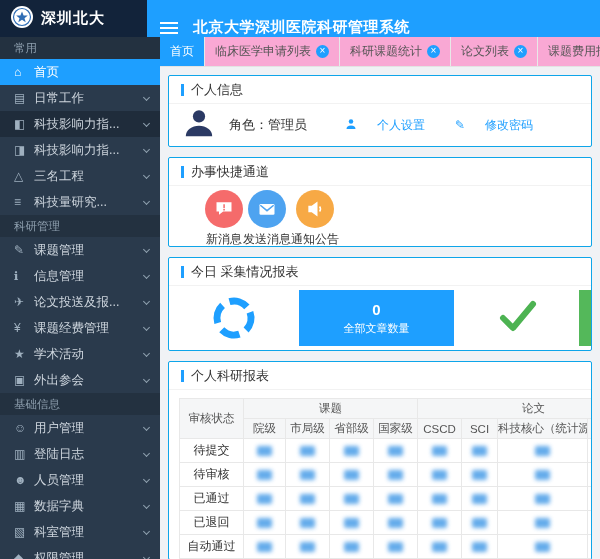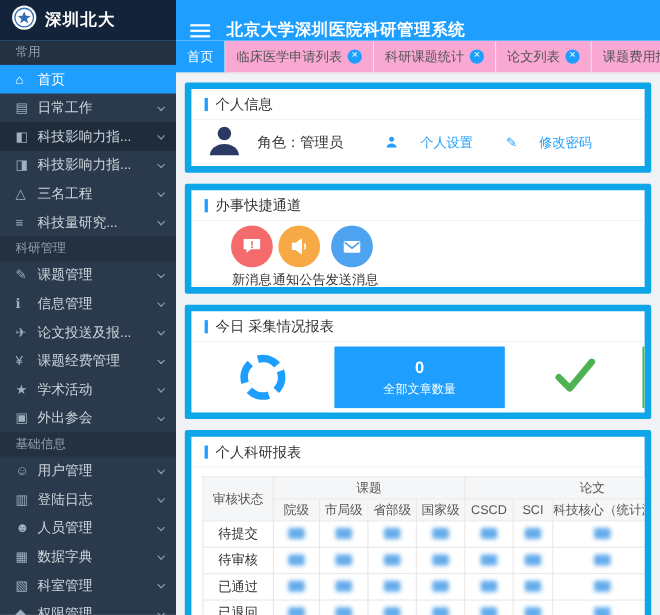--- a/index.html
+++ b/index.html
@@ -1,21 +1,21 @@
 <!DOCTYPE html>
 <html><head>
 <meta charset="utf-8">
 <style>
   * { box-sizing: border-box; margin: 0; padding: 0; }
   html,body { width:600px; height:559px; overflow:hidden; }
   body { position:relative; font-family:"Liberation Sans","DejaVu Sans",sans-serif; background:#f0f2f5; }
 
   
   .topbar { position:absolute; top:0; left:0; width:600px; height:37px; background:#1E9FFF; display:flex; z-index:5; }
-  .logo-area { width:160px; height:37px; background:#12233A; display:flex; align-items:center; padding-left:10px; gap:7px; flex:none; cursor:pointer; }
+  .logo-area { width:147px; height:37px; background:#12233A; display:flex; align-items:center; padding-left:10px; gap:7px; flex:none; cursor:pointer; }
   .logo-text { color:#fff; font-size:15px; font-weight:bold; letter-spacing:1px; white-space:nowrap; }
   .topbar-right { display:flex; align-items:flex-end; gap:15px; padding-left:13px; }
   .hamburger { display:inline-block; cursor:pointer; }
   .hamburger i { display:block; width:18px; height:2px; background:#fff; margin:3px 0; }
   .app-title { color:#fff; font-size:15px; font-weight:bold; letter-spacing:.5px; white-space:nowrap; }
 
   
   .sidebar { position:absolute; top:37px; left:0; width:160px; bottom:0; background:#2A3A4C; overflow:hidden; }
   .side-section { height:22px; line-height:22px; background:#233140; color:#8FA0AF; font-size:11.5px; padding-left:14px; }
   .side-item { height:26px; display:flex; align-items:center; color:#CDD5DD; font-size:12.5px; cursor:pointer; padding:0 11px 0 14px; }
@@ -27,21 +27,21 @@
   .side-item.highlighted { background:#1F2C3B; }
 
   
   .main { position:absolute; left:160px; top:37px; right:0; bottom:0; overflow:hidden; background:#f0f2f5; }
   .tabbar { height:30px; background:#f2f2f2; border-bottom:1px solid #e3e3e3; display:flex; align-items:stretch; overflow:hidden; }
   .tab { display:flex; align-items:center; gap:5px; padding:0 10px; background:#f9a8d4; border-right:1px solid #e8e8e8; font-size:12px; color:#555; white-space:nowrap; cursor:pointer; }
   .tab.active { background:#1E9FFF; color:#fff; }
   .tab-close { width:13px; height:13px; border-radius:50%; background:#1E9FFF; color:#fff; font-size:10px; line-height:12px; text-align:center; flex:none; cursor:pointer; }
 
   .content { padding:8px; height:calc(100% - 30px); overflow:hidden; }
-  .card { background:#fff; border:6px solid #0ea5e9; border-radius:2px; margin-bottom:10px; overflow:hidden; }
+  .card { background:#fff; border:1px solid #0ea5e9; border-radius:2px; margin-bottom:10px; overflow:hidden; }
   .card-title { height:28px; display:flex; align-items:center; padding:0 12px; border-bottom:1px solid #f2f2f2; font-size:13px; color:#333; }
   .tick { width:3px; height:12px; background:#1E9FFF; margin-right:7px; flex:none; }
 
   
   .profile-body { display:flex; align-items:center; padding:5px 14px; gap:14px; height:42px; }
   .role-text { font-size:13px; color:#333; margin-right:24px; }
   .plink { display:flex; align-items:center; gap:20px; color:#1E9FFF; font-size:12px; text-decoration:none; cursor:pointer; margin-right:16px; }
   .pencil { font-style:normal; font-size:12px; color:#1E9FFF; }
 
   
@@ -259,36 +259,36 @@
           <span class="quick-circle qc-red">
             <svg width="20" height="20" viewBox="0 0 24 24">
               <path d="M3 4 h18 v11 h-10 l-5 4 v-4 h-3 z" fill="#ffffff"></path>
               <rect x="11.2" y="6.3" width="1.8" height="4.6" fill="#F56B6B"></rect>
               <circle cx="12.1" cy="12.8" r="1.1" fill="#F56B6B"></circle>
             </svg>
           </span>
           <span class="quick-label">新消息</span>
         </div>
         <div class="quick-item">
+          <span class="quick-circle qc-blue">
+            <svg width="20" height="20" viewBox="0 0 24 24">
+              <rect x="3" y="6" width="18" height="13" rx="1.5" fill="#ffffff"></rect>
+              <path d="M4 7.5 L12 14 L20 7.5" fill="none" stroke="#4EA3F0" stroke-width="1.8"></path>
+            </svg>
+          </span>
+          <span class="quick-label">发送消息</span>
+        </div>
+        <div class="quick-item">
           <span class="quick-circle qc-orange">
             <svg width="20" height="20" viewBox="0 0 24 24">
               <polygon points="15,3 15,21 8,16 4,16 4,8 8,8" fill="#ffffff"></polygon>
               <path d="M17.5 9 a5 5 0 0 1 0 6" stroke="#ffffff" stroke-width="1.8" fill="none"></path>
             </svg>
           </span>
           <span class="quick-label">通知公告</span>
-        </div>
-        <div class="quick-item">
-          <span class="quick-circle qc-blue">
-            <svg width="20" height="20" viewBox="0 0 24 24">
-              <rect x="3" y="6" width="18" height="13" rx="1.5" fill="#ffffff"></rect>
-              <path d="M4 7.5 L12 14 L20 7.5" fill="none" stroke="#4EA3F0" stroke-width="1.8"></path>
-            </svg>
-          </span>
-          <span class="quick-label">发送消息</span>
         </div>
       </div>
     </section>
 
     <section class="card">
       <div class="card-title">
         <i class="tick"></i>
         <span>今日 采集情况报表</span>
       </div>
       <div class="collect-body">

